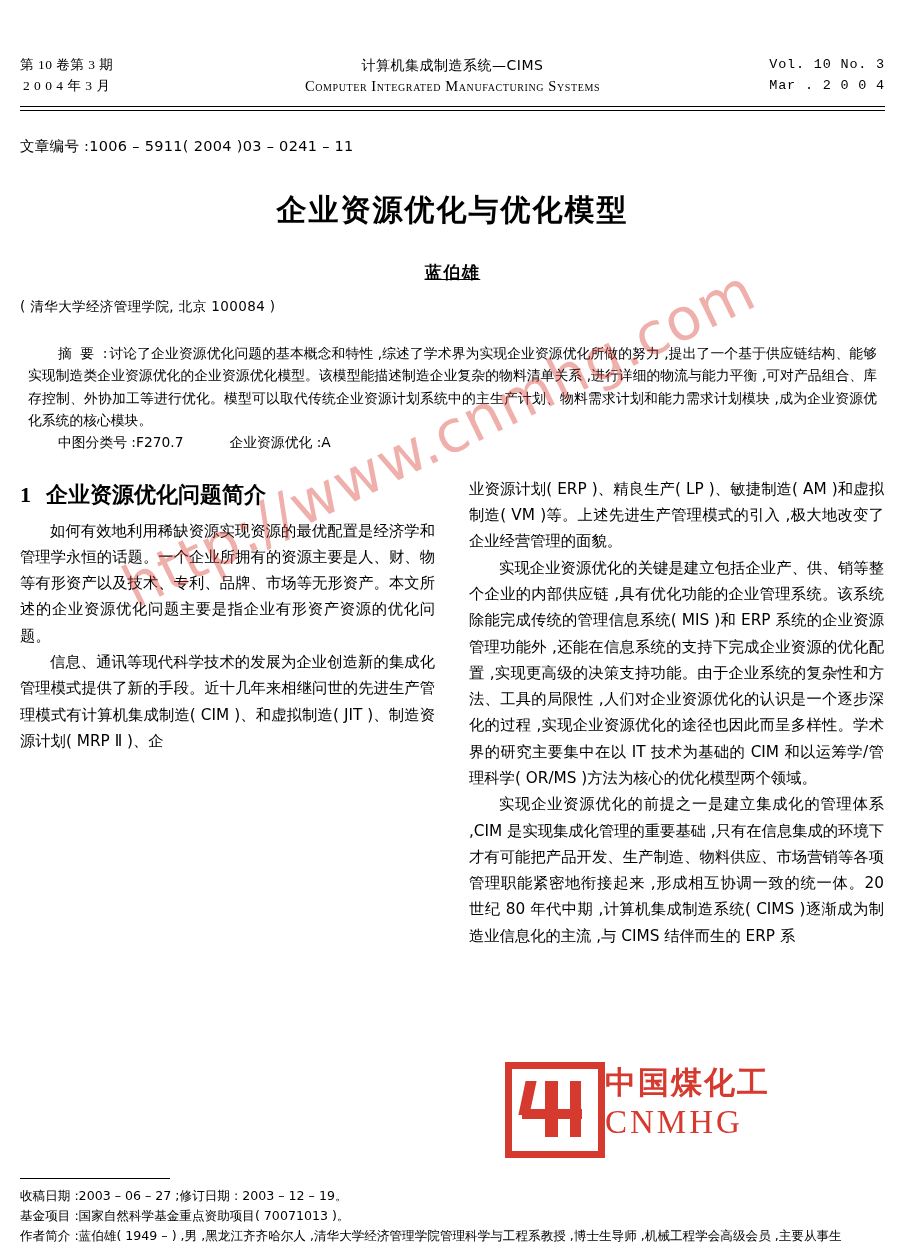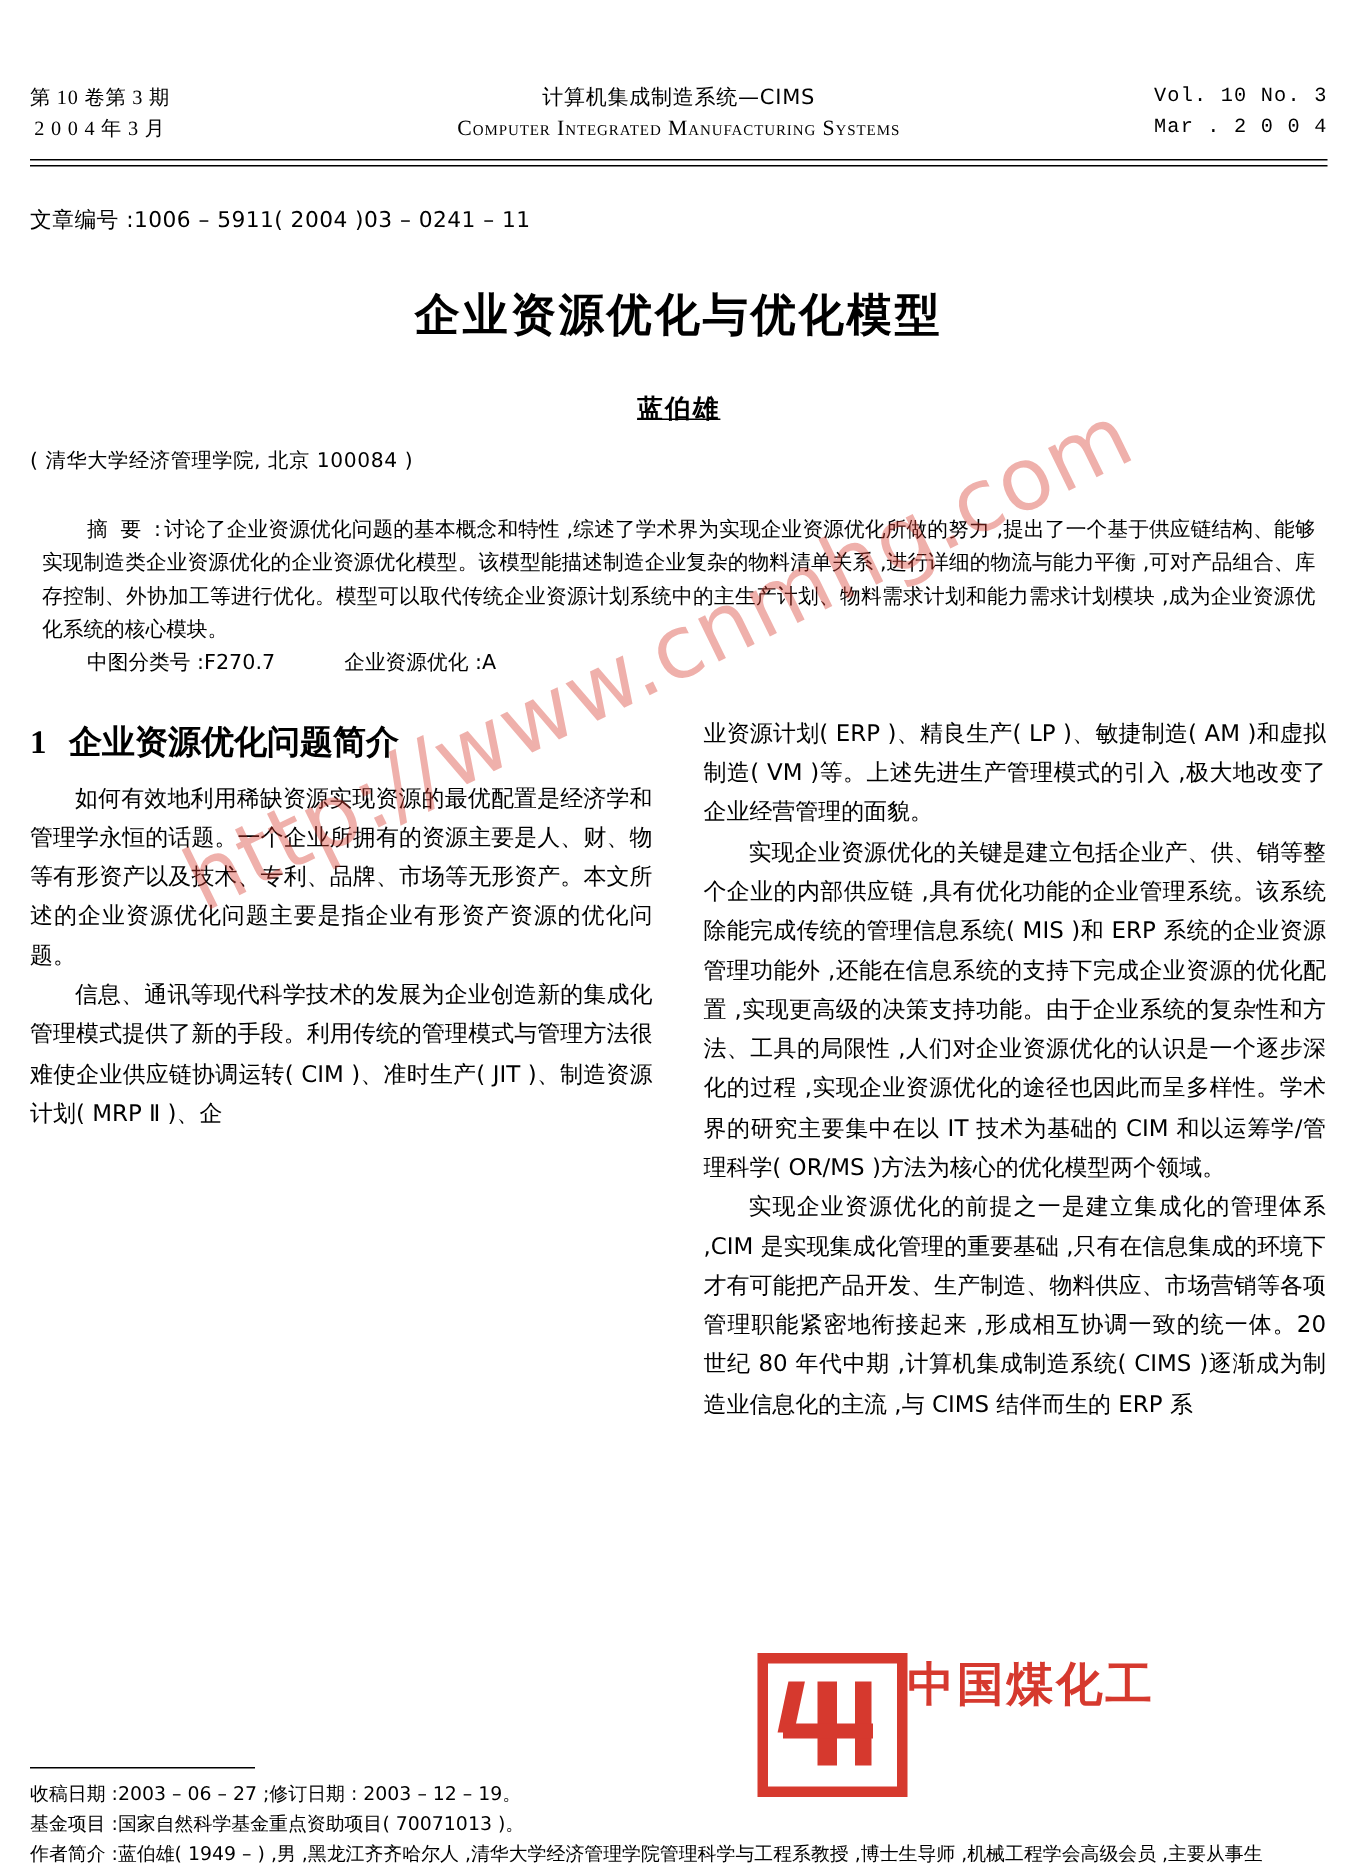--- a/index.html
+++ b/index.html
@@ -209,21 +209,21 @@
     color: rgba(214, 58, 46, 0.40);
     transform: rotate(-26deg);
     transform-origin: left top;
     white-space: nowrap;
     letter-spacing: 1px;
     pointer-events: none;
   }
   .wm-logo {
     position: absolute;
     left: 505px;
-    top: 1100px;
+    top: 1060px;
     width: 330px;
     height: 86px;
     pointer-events: none;
   }
   .wm-logo .mark {
     position: absolute;
     left: 0; top: 2px;
     width: 86px;
     height: 82px;
     border: 7px solid #d6392e;
@@ -306,21 +306,21 @@
     <div class="abstract">
       <p class="indent"><span class="lead">摘    要 :</span><span>讨论了企业资源优化问题的基本概念和特性 ,综述了学术界为实现企业资源优化所做的努力 ,提出了一个基于供应链结构、能够实现制造类企业资源优化的企业资源优化模型。该模型能描述制造企业复杂的物料清单关系 ,进行详细的物流与能力平衡 ,可对产品组合、库存控制、外协加工等进行优化。模型可以取代传统企业资源计划系统中的主生产计划、物料需求计划和能力需求计划模块 ,成为企业资源优化系统的核心模块。</span></p>
       <p class="clsline"><span>中图分类号 :</span><span>F270.7</span><span class="gap"></span><span>企业资源优化 :</span><span>A</span></p>
     </div>
 
     <div class="cols">
 
       <div class="col">
         <div class="sechead"><span class="num">1</span><span>企业资源优化问题简介</span></div>
         <p>如何有效地利用稀缺资源实现资源的最优配置是经济学和管理学永恒的话题。一个企业所拥有的资源主要是人、财、物等有形资产以及技术、专利、品牌、市场等无形资产。本文所述的企业资源优化问题主要是指企业有形资产资源的优化问题。</p>
-        <p>信息、通讯等现代科学技术的发展为企业创造新的集成化管理模式提供了新的手段。利用传统的管理模式与管理方法很难使企业供应链协调运转( CIM )、准时生产( JIT )、制造资源计划( MRP Ⅱ )、企</p>
+        <p>信息、通讯等现代科学技术的发展为企业创造新的集成化管理模式提供了新的手段。近十几年来相继问世的先进生产管理模式有计算机集成制造( CIM )、和虚拟制造( JIT )、制造资源计划( MRP Ⅱ )、企</p>
       </div>
 
       <div class="col">
         <p class="noindent">业资源计划( ERP )、精良生产( LP )、敏捷制造( AM )和虚拟制造( VM )等。上述先进生产管理模式的引入 ,极大地改变了企业经营管理的面貌。</p>
         <p>实现企业资源优化的关键是建立包括企业产、供、销等整个企业的内部供应链 ,具有优化功能的企业管理系统。该系统除能完成传统的管理信息系统( MIS )和 ERP 系统的企业资源管理功能外 ,还能在信息系统的支持下完成企业资源的优化配置 ,实现更高级的决策支持功能。由于企业系统的复杂性和方法、工具的局限性 ,人们对企业资源优化的认识是一个逐步深化的过程 ,实现企业资源优化的途径也因此而呈多样性。学术界的研究主要集中在以 IT 技术为基础的 CIM 和以运筹学/管理科学( OR/MS )方法为核心的优化模型两个领域。</p>
         <p>实现企业资源优化的前提之一是建立集成化的管理体系 ,CIM 是实现集成化管理的重要基础 ,只有在信息集成的环境下才有可能把产品开发、生产制造、物料供应、市场营销等各项管理职能紧密地衔接起来 ,形成相互协调一致的统一体。20 世纪 80 年代中期 ,计算机集成制造系统( CIMS )逐渐成为制造业信息化的主流 ,与 CIMS 结伴而生的 ERP 系</p>
       </div>
 
     </div>
 
@@ -336,15 +336,16 @@
   <div class="wm-text">http://www.cnmhg.com</div>
 
   <div class="wm-logo">
     <div class="mark">
       <div class="bar-l"></div>
       <div class="bar-v"></div>
       <div class="bar-r"></div>
       <div class="bar-h"></div>
     </div>
     <div class="cn">中国煤化工</div>
+    <div class="en">CNMHG</div>
   </div>
 
 </div>
 
 </body></html>

